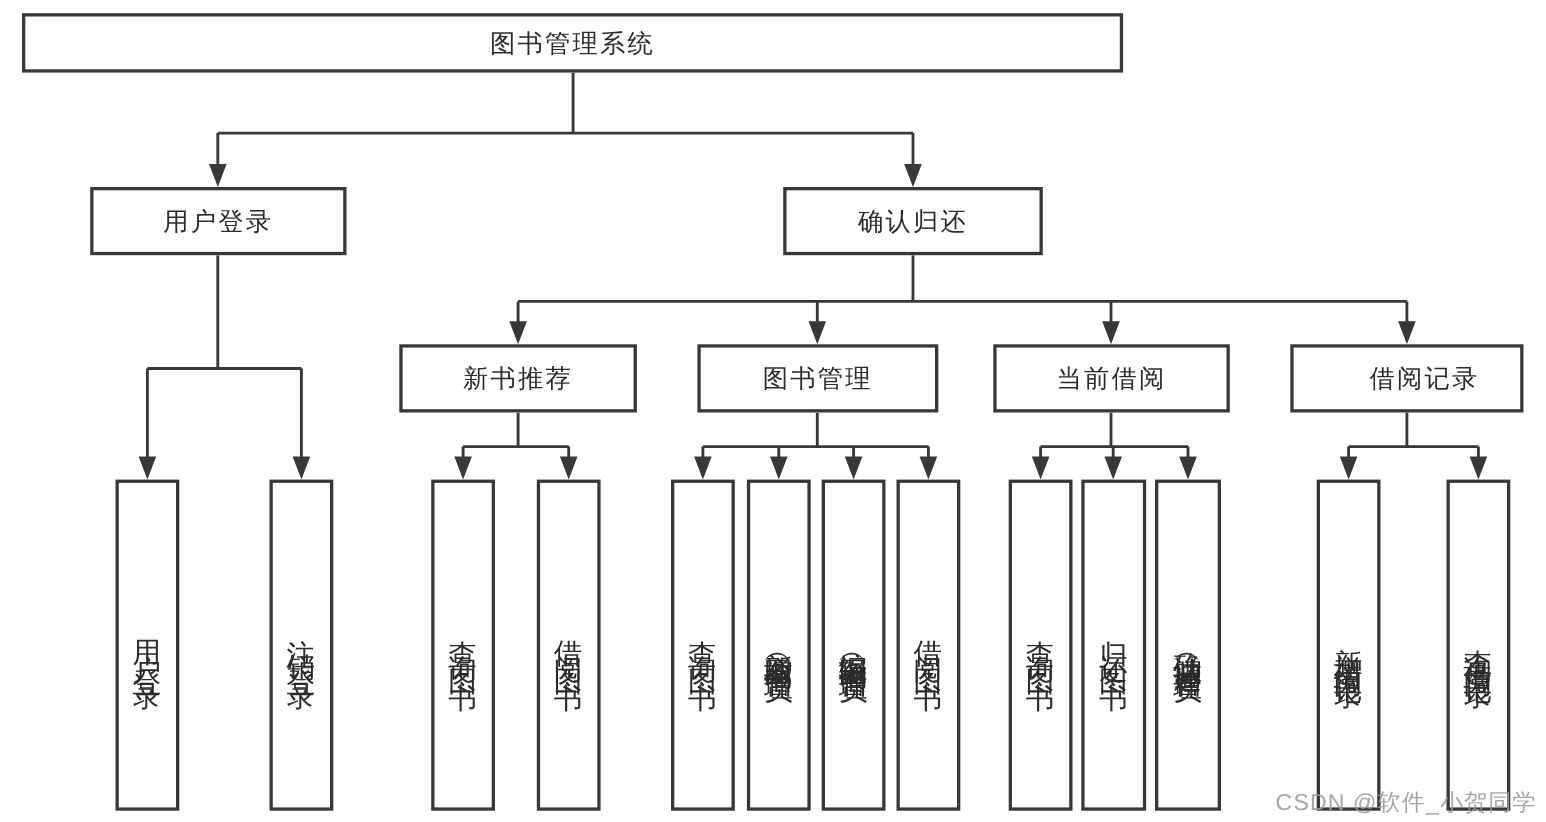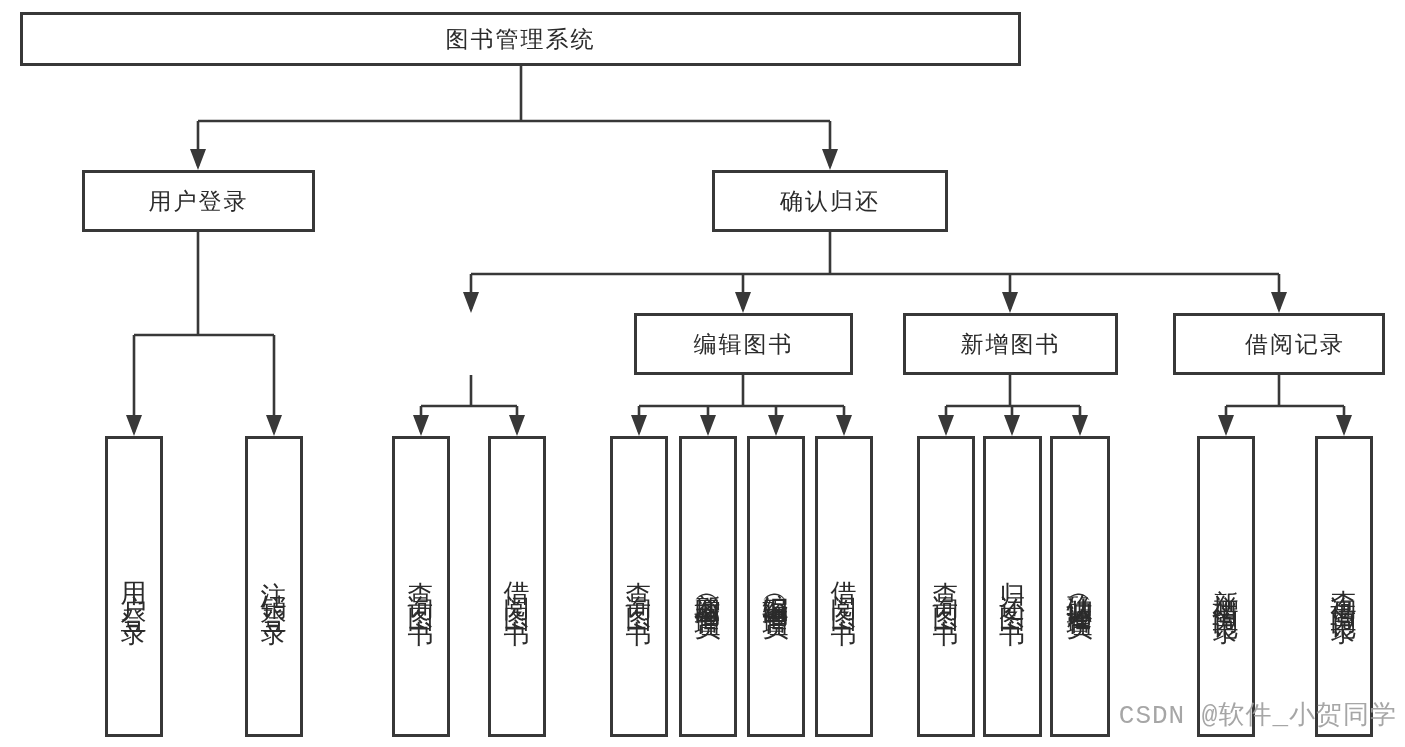--- a/index.html
+++ b/index.html
@@ -50,27 +50,26 @@
     writing-mode: vertical-rl;
     text-orientation: mixed;
     white-space: nowrap;
   }
   .v4 .vtext { letter-spacing: 13px; }
   .v6 .vtext { letter-spacing: 6px;  }
   .v9 .vtext { letter-spacing: 3px;  }
   .watermark {
     position: absolute;
     right: 8px;
-    bottom: 15px;
-    font-size: 26px;
+    bottom: 4px;
+    font-size: 21px;
     color: rgba(158, 158, 158, 0.92);
     letter-spacing: 1px;
     z-index: 5;
     white-space: nowrap;
-    font-family: Liberation Mono, monospace;
   }
 </style>
 </head>
 <body>
 
 <div class="stage">
 
   <svg class="connectors" viewBox="0 0 1405 747" xmlns="http://www.w3.org/2000/svg">
     <path fill="none" stroke="#383838" stroke-width="2.6" d="M521 66 V121 M198 121 H830 M198 121 V166 M830 121 V166
              M198 232 V335 M134 335 H274 M134 335 V432 M274 335 V432
@@ -95,25 +94,28 @@
     <span>图书管理系统</span>
   </div>
 
   <div class="node h" style="left:82px; top:170px; width:233px; height:62px;">
     <span>用户登录</span>
   </div>
   <div class="node h" style="left:712px; top:170px; width:236px; height:62px;">
     <span>确认归还</span>
   </div>
 
+  <div class="node h" style="left:363px; top:313px; width:216px; height:62px;">
+    <span>新书推荐</span>
+  </div>
   <div class="node h" style="left:634px; top:313px; width:219px; height:62px;">
-    <span>编辑图书</span>
+    <span>图书管理</span>
   </div>
   <div class="node h" style="left:903px; top:313px; width:215px; height:62px;">
-    <span>新增图书</span>
+    <span>当前借阅</span>
   </div>
   <div class="node h" style="left:1173px; top:313px; width:212px; height:62px;padding-left:32px;">
     <span>借阅记录</span>
   </div>
 
   <div class="node v v4" style="left:105px; width:58px;">
     <span class="vtext">用户登录</span>
   </div>
   <div class="node v v4" style="left:245px; width:58px;">
     <span class="vtext">注销登录</span>

